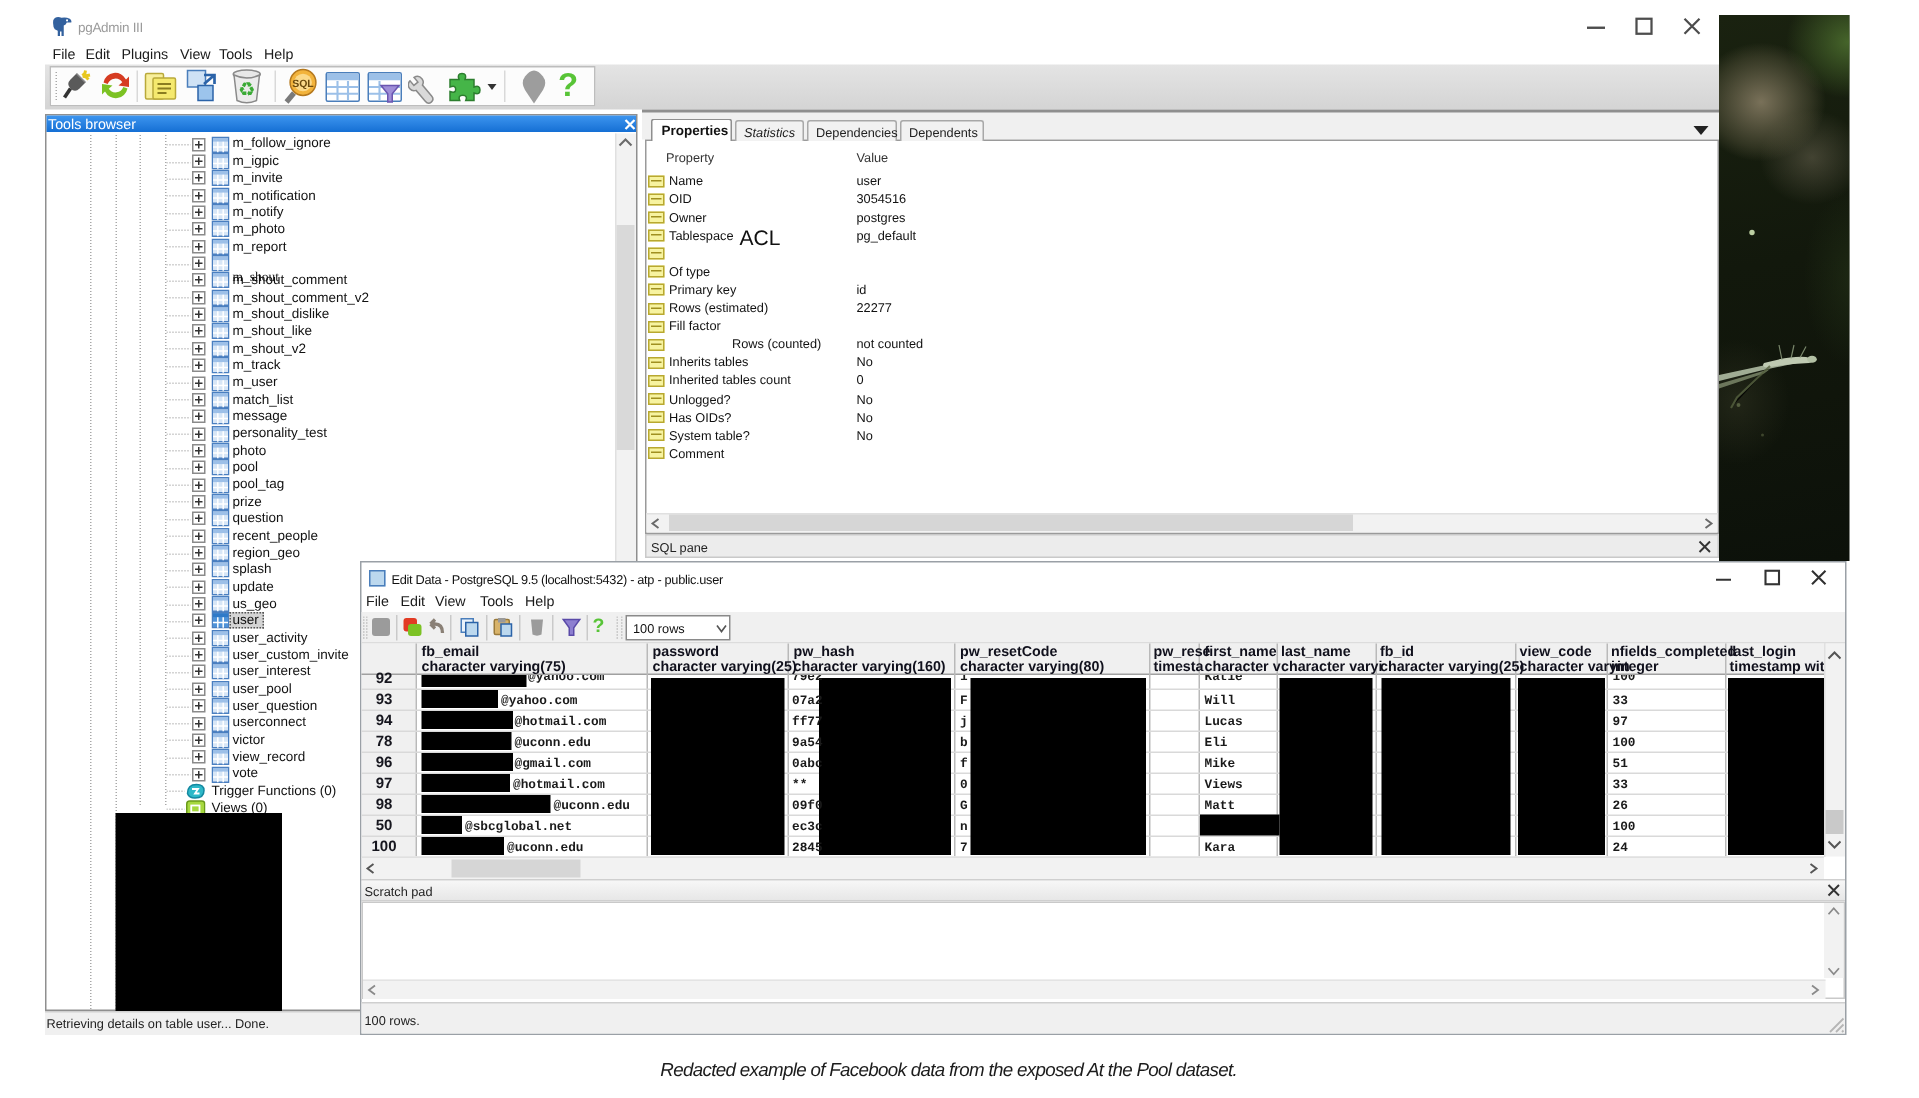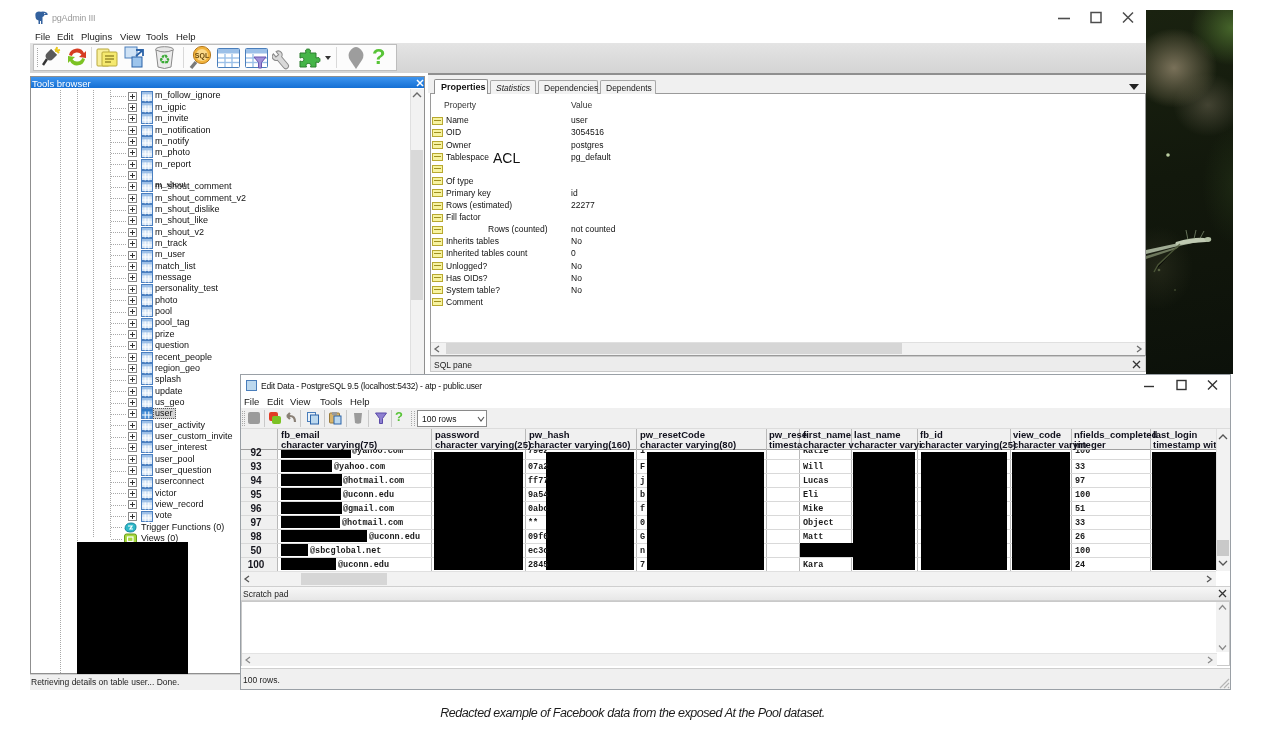--- a/index.html
+++ b/index.html
@@ -773,21 +773,21 @@
 <div class="ab" style="left:241px;top:487px;width:975px;height:1px;background:#d9d9d9;"></div>
 <div class="ab" style="left:241px;top:501px;width:975px;height:1px;background:#d9d9d9;"></div>
 <div class="ab" style="left:241px;top:515px;width:975px;height:1px;background:#d9d9d9;"></div>
 <div class="ab" style="left:241px;top:529px;width:975px;height:1px;background:#d9d9d9;"></div>
 <div class="ab" style="left:241px;top:543px;width:975px;height:1px;background:#d9d9d9;"></div>
 <div class="ab" style="left:241px;top:557px;width:975px;height:1px;background:#d9d9d9;"></div>
 <div class="ab" style="left:241px;top:571px;width:975px;height:1px;background:#d9d9d9;"></div>
 <div class="txt" style="left:241px;top:447.0px;width:30px;text-align:center;font-size:10px;font-weight:bold;color:#16161e;">92</div>
 <div class="txt" style="left:241px;top:461.0px;width:30px;text-align:center;font-size:10px;font-weight:bold;color:#16161e;">93</div>
 <div class="txt" style="left:241px;top:475.0px;width:30px;text-align:center;font-size:10px;font-weight:bold;color:#16161e;">94</div>
-<div class="txt" style="left:241px;top:489.0px;width:30px;text-align:center;font-size:10px;font-weight:bold;color:#16161e;">95</div>
+<div class="txt" style="left:241px;top:489.0px;width:30px;text-align:center;font-size:10px;font-weight:bold;color:#16161e;">78</div>
 <div class="txt" style="left:241px;top:503.0px;width:30px;text-align:center;font-size:10px;font-weight:bold;color:#16161e;">96</div>
 <div class="txt" style="left:241px;top:517.0px;width:30px;text-align:center;font-size:10px;font-weight:bold;color:#16161e;">97</div>
 <div class="txt" style="left:241px;top:531.0px;width:30px;text-align:center;font-size:10px;font-weight:bold;color:#16161e;">98</div>
 <div class="txt" style="left:241px;top:545.0px;width:30px;text-align:center;font-size:10px;font-weight:bold;color:#16161e;">50</div>
 <div class="txt" style="left:241px;top:559.0px;width:30px;text-align:center;font-size:10px;font-weight:bold;color:#16161e;">100</div>
 <div class="blk" style="left:434px;top:452px;width:89px;height:118px;"></div>
 <div class="blk" style="left:546px;top:452px;width:88px;height:118px;"></div>
 <div class="blk" style="left:647px;top:452px;width:117px;height:118px;"></div>
 <div class="blk" style="left:853px;top:452px;width:62px;height:118px;"></div>
 <div class="blk" style="left:921px;top:452px;width:86px;height:118px;"></div>
@@ -829,21 +829,21 @@
 <div class="txt mono" style="left:528px;top:489.5px;font-size:8.5px;font-weight:600;color:#1a1a1a;">9a54</div>
 <div class="txt mono" style="left:640px;top:489.5px;font-size:8.5px;font-weight:600;color:#1a1a1a;">b</div>
 <div class="txt mono" style="left:803px;top:489.5px;font-size:8.5px;font-weight:600;color:#1a1a1a;">Eli</div>
 <div class="txt mono" style="left:1075px;top:489.5px;font-size:8.5px;font-weight:600;color:#1a1a1a;">100</div>
 <div class="txt mono" style="left:528px;top:503.5px;font-size:8.5px;font-weight:600;color:#1a1a1a;">0abc</div>
 <div class="txt mono" style="left:640px;top:503.5px;font-size:8.5px;font-weight:600;color:#1a1a1a;">f</div>
 <div class="txt mono" style="left:803px;top:503.5px;font-size:8.5px;font-weight:600;color:#1a1a1a;">Mike</div>
 <div class="txt mono" style="left:1075px;top:503.5px;font-size:8.5px;font-weight:600;color:#1a1a1a;">51</div>
 <div class="txt mono" style="left:528px;top:517.5px;font-size:8.5px;font-weight:600;color:#1a1a1a;">**</div>
 <div class="txt mono" style="left:640px;top:517.5px;font-size:8.5px;font-weight:600;color:#1a1a1a;">0</div>
-<div class="txt mono" style="left:803px;top:517.5px;font-size:8.5px;font-weight:600;color:#1a1a1a;">Object</div>
+<div class="txt mono" style="left:803px;top:517.5px;font-size:8.5px;font-weight:600;color:#1a1a1a;">Views</div>
 <div class="txt mono" style="left:1075px;top:517.5px;font-size:8.5px;font-weight:600;color:#1a1a1a;">33</div>
 <div class="txt mono" style="left:528px;top:531.5px;font-size:8.5px;font-weight:600;color:#1a1a1a;">09f0</div>
 <div class="txt mono" style="left:640px;top:531.5px;font-size:8.5px;font-weight:600;color:#1a1a1a;">G</div>
 <div class="txt mono" style="left:803px;top:531.5px;font-size:8.5px;font-weight:600;color:#1a1a1a;">Matt</div>
 <div class="txt mono" style="left:1075px;top:531.5px;font-size:8.5px;font-weight:600;color:#1a1a1a;">26</div>
 <div class="txt mono" style="left:528px;top:545.5px;font-size:8.5px;font-weight:600;color:#1a1a1a;">ec3c</div>
 <div class="txt mono" style="left:640px;top:545.5px;font-size:8.5px;font-weight:600;color:#1a1a1a;">n</div>
 <div class="txt mono" style="left:1075px;top:545.5px;font-size:8.5px;font-weight:600;color:#1a1a1a;">100</div>
 <div class="txt mono" style="left:528px;top:559.5px;font-size:8.5px;font-weight:600;color:#1a1a1a;">2845</div>
 <div class="txt mono" style="left:640px;top:559.5px;font-size:8.5px;font-weight:600;color:#1a1a1a;">7</div>

